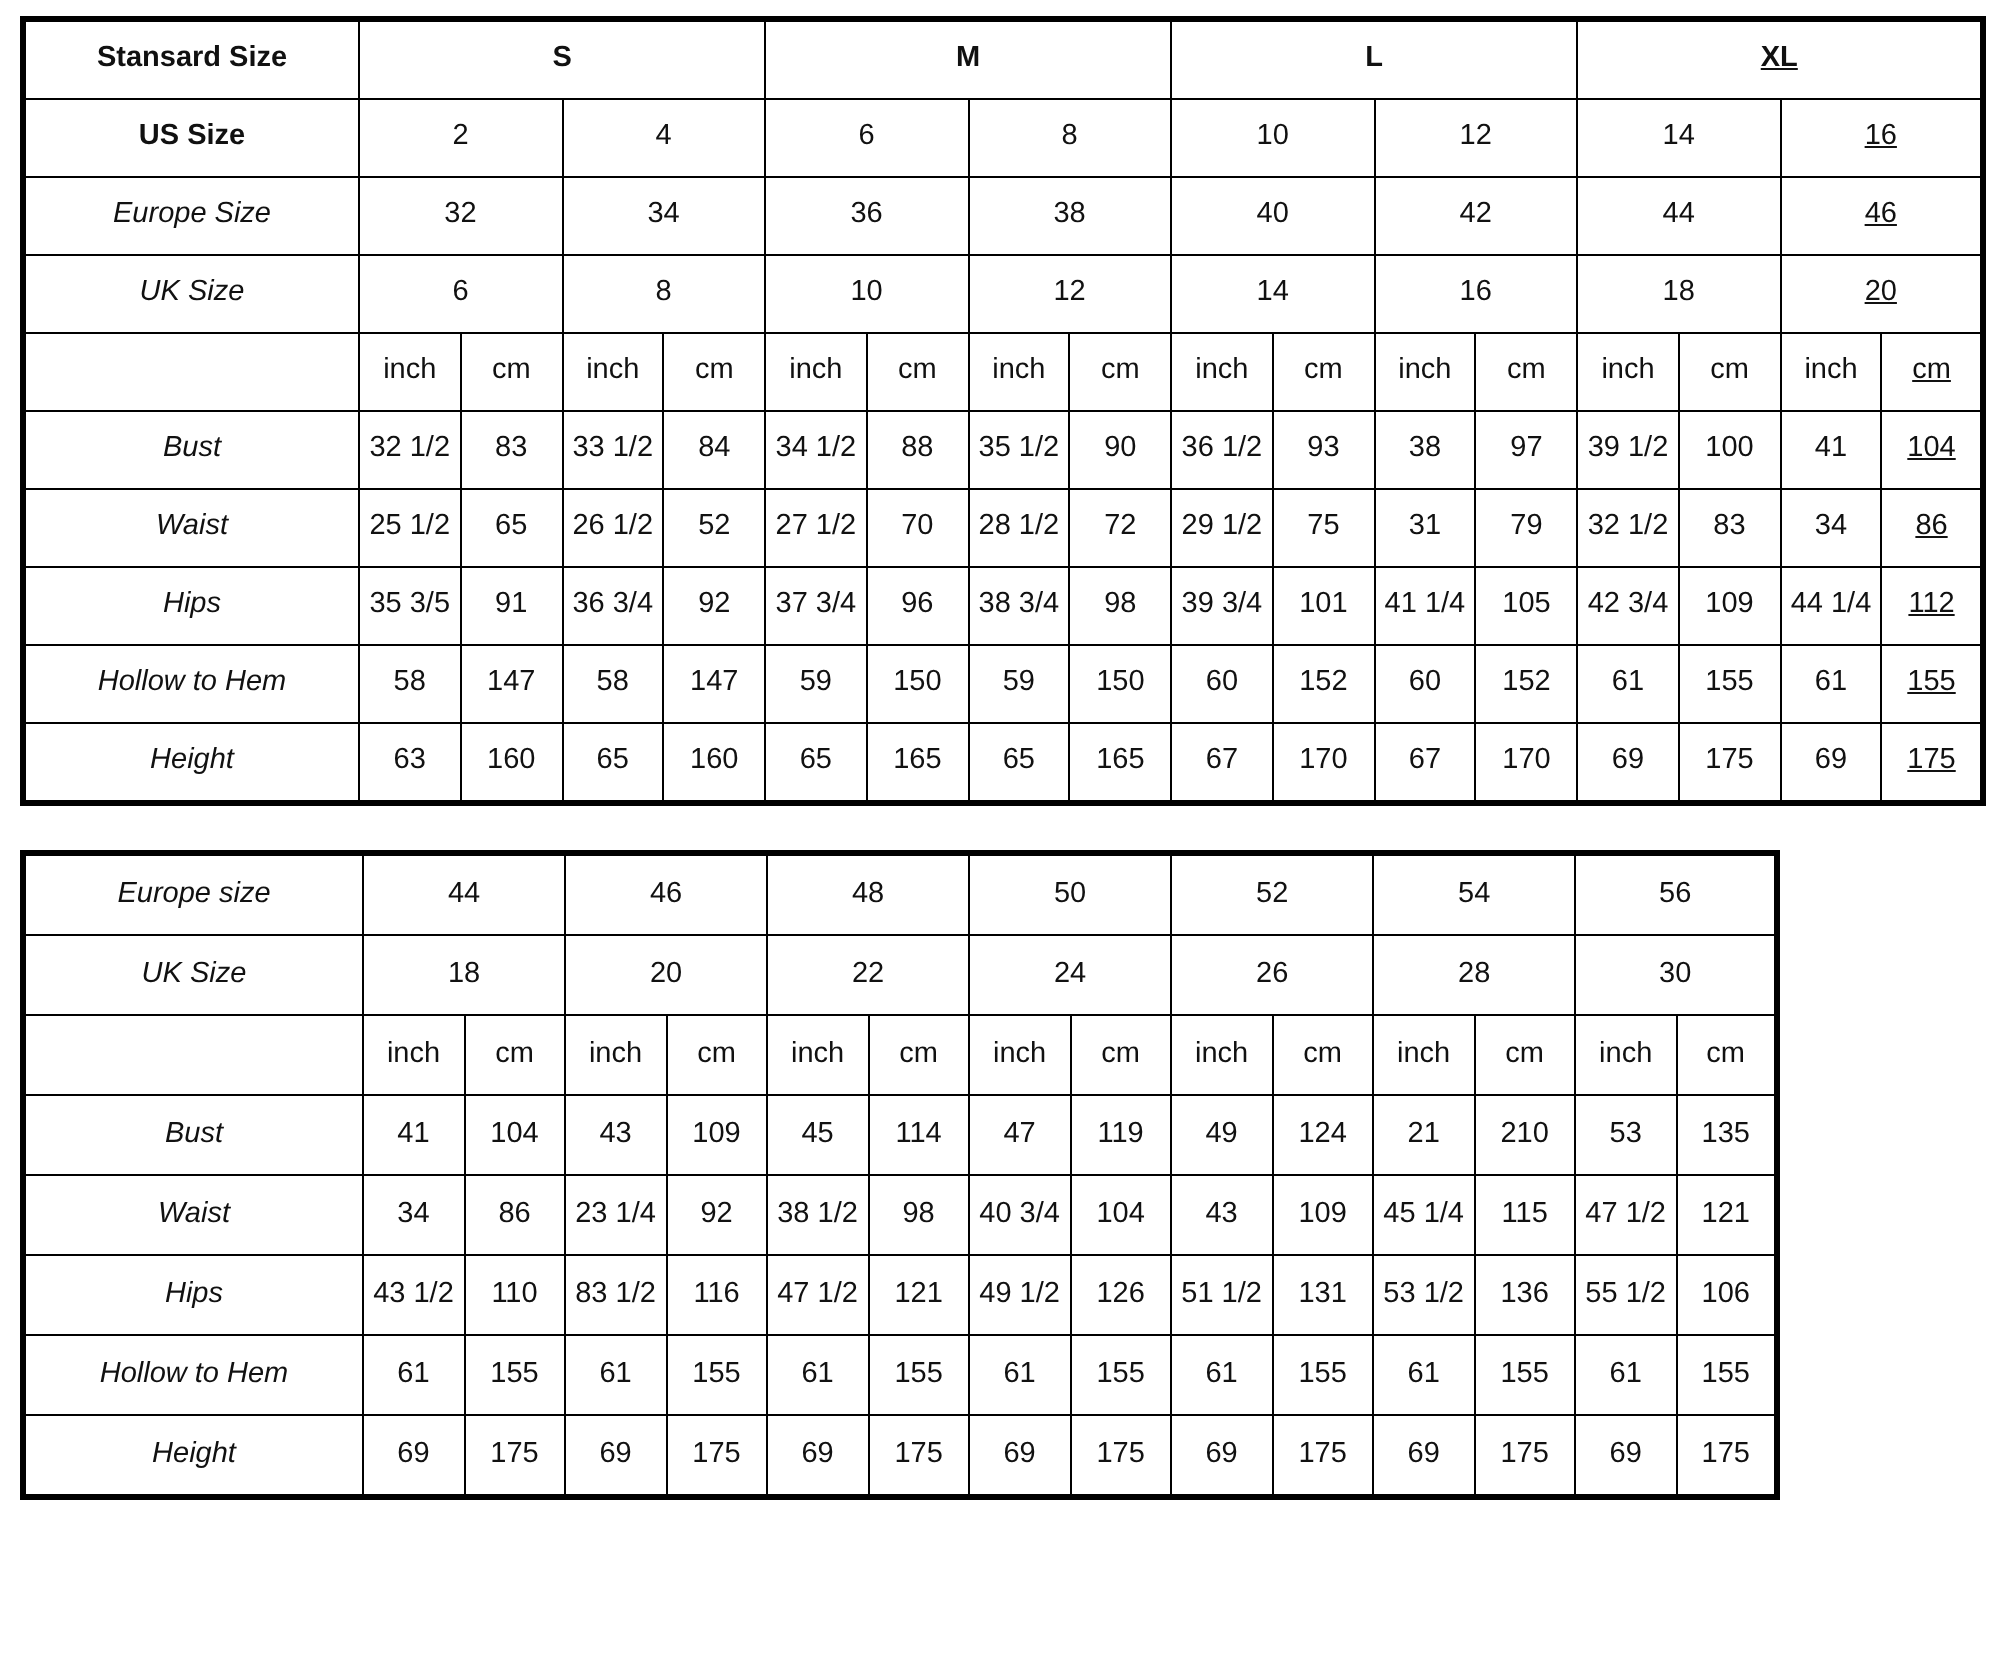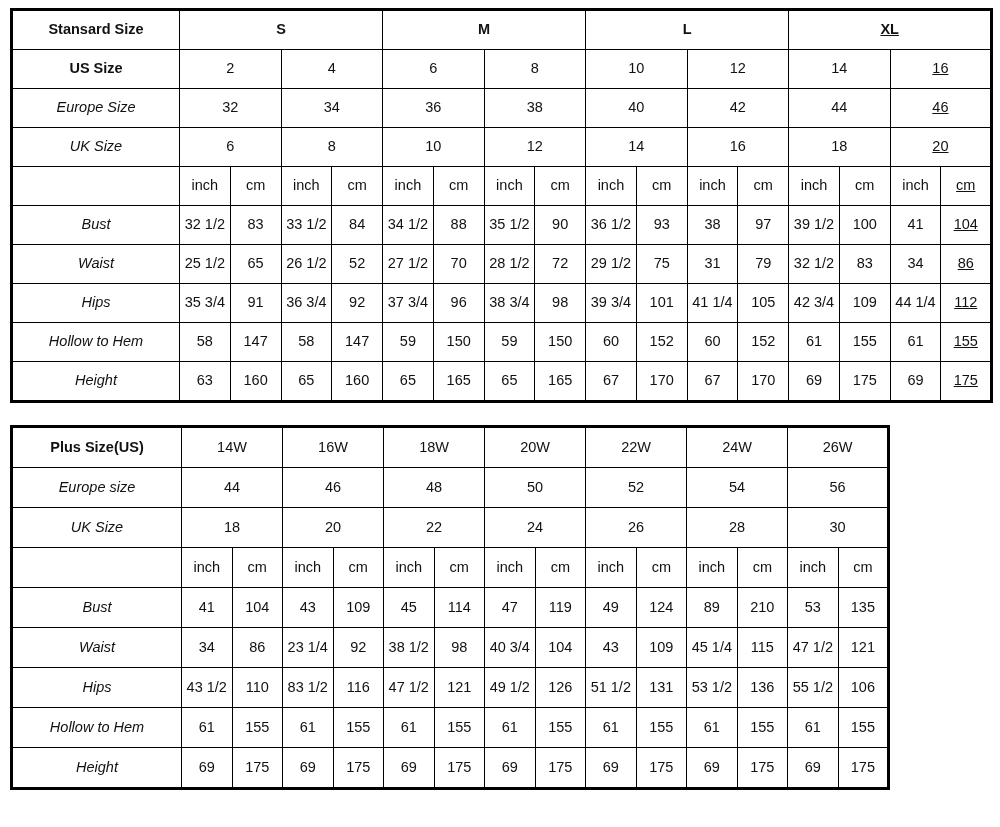--- a/index.html
+++ b/index.html
@@ -196,21 +196,21 @@
         <td class="val">31</td>
         <td class="val">79</td>
         <td class="val">32 1/2</td>
         <td class="val">83</td>
         <td class="val">34</td>
         <td class="val">86</td>
       </tr>
 
       <tr>
         <td class="rowlabel">Hips</td>
-        <td class="val">35 3/4</td>
+        <td class="val">35 3/5</td>
         <td class="val">91</td>
         <td class="val">36 3/4</td>
         <td class="val">92</td>
         <td class="val">37 3/4</td>
         <td class="val">96</td>
         <td class="val">38 3/4</td>
         <td class="val">98</td>
         <td class="val">39 3/4</td>
         <td class="val">101</td>
         <td class="val">41 1/4</td>
@@ -264,30 +264,20 @@
   </table>
 
   <div class="gap"></div>
 
   <table class="plus">
     <colgroup>
       <col style="width:170px">
       <col span="14" style="width:50.5px">
     </colgroup>
     <tbody>
-      <tr>
-        <td class="hdr-bold">Plus Size(US)</td>
-        <td class="val" colspan="2">14W</td>
-        <td class="val" colspan="2">16W</td>
-        <td class="val" colspan="2">18W</td>
-        <td class="val" colspan="2">20W</td>
-        <td class="val" colspan="2">22W</td>
-        <td class="val" colspan="2">24W</td>
-        <td class="val" colspan="2">26W</td>
-      </tr>
 
       <tr>
         <td class="rowlabel">Europe size</td>
         <td class="val" colspan="2">44</td>
         <td class="val" colspan="2">46</td>
         <td class="val" colspan="2">48</td>
         <td class="val" colspan="2">50</td>
         <td class="val" colspan="2">52</td>
         <td class="val" colspan="2">54</td>
         <td class="val" colspan="2">56</td>
@@ -327,21 +317,21 @@
         <td class="val">41</td>
         <td class="val">104</td>
         <td class="val">43</td>
         <td class="val">109</td>
         <td class="val">45</td>
         <td class="val">114</td>
         <td class="val">47</td>
         <td class="val">119</td>
         <td class="val">49</td>
         <td class="val">124</td>
-        <td class="val">89</td>
+        <td class="val">21</td>
         <td class="val">210</td>
         <td class="val">53</td>
         <td class="val">135</td>
       </tr>
 
       <tr>
         <td class="rowlabel">Waist</td>
         <td class="val">34</td>
         <td class="val">86</td>
         <td class="val">23 1/4</td>

